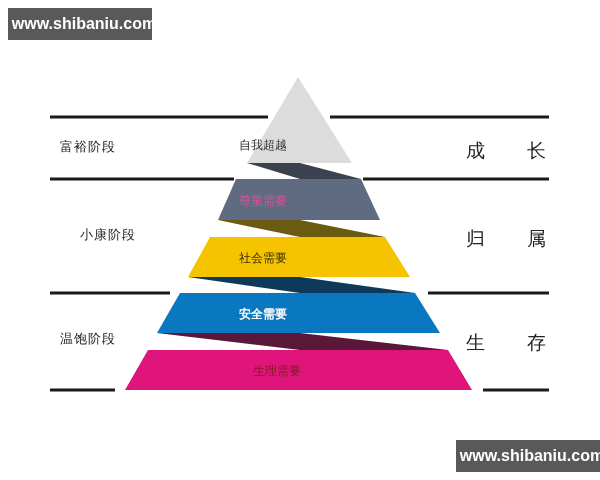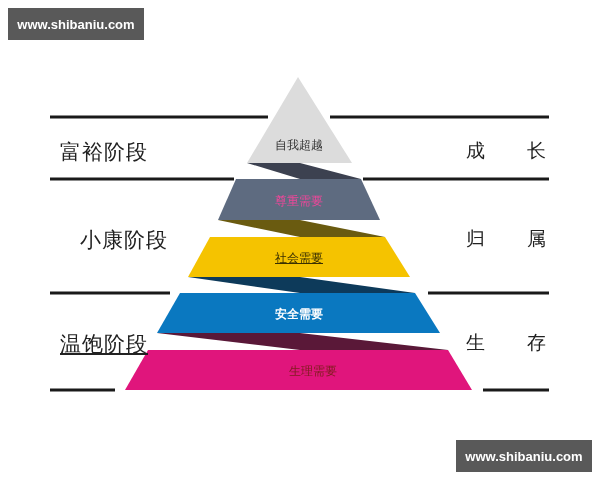--- a/index.html
+++ b/index.html
@@ -1,23 +1,23 @@
 <!DOCTYPE html>
 <html><head>
 <meta charset="utf-8">
 <style>
   html, body { margin:0; padding:0; background:#ffffff; }
   body { width:600px; height:480px; position:relative; overflow:hidden; font-family:"DejaVu Sans", sans-serif; }
-  .wm { position:absolute; background:#595959; color:#ffffff; font-family:"Liberation Sans", sans-serif; font-size:13px; font-weight:bold; display:flex; align-items:center; justify-content:center; }
+  .wm { position:absolute; background:#595959; color:#ffffff; font-family:"Liberation Sans", sans-serif; font-size:16px; font-weight:bold; display:flex; align-items:center; justify-content:center;padding-left:8px; }
   #wm-top { left:8px; top:8px; width:136px; height:32px; }
   #wm-bottom { left:456px; top:440px; width:136px; height:32px; }
   svg#pyramid { position:absolute; left:0; top:0; }
-  .label { position:absolute; font-size:21px; color:#222222; letter-spacing:1px; }
+  .label { position:absolute; font-size:13px; color:#222222; letter-spacing:1px; }
   .right-label { position:absolute; font-size:19px; color:#222222; width:80px; display:flex; justify-content:space-between; }
-  .tier-text { position:absolute; font-size:12px; text-align:center; width:120px; }
+  .tier-text { position:absolute; font-size:12px; text-align:left; width:120px; }
 </style>
 </head>
 <body>
 
 <div class="wm" id="wm-top">www.shibaniu.com</div>
 <div class="wm" id="wm-bottom">www.shibaniu.com</div>
 
 <svg id="pyramid" width="600" height="480">
 
   <g stroke="#1a1a1a" stroke-width="3">
@@ -38,27 +38,27 @@
 
   <polygon class="tier" points="298,77 352,163 247,163" fill="#dcdcdc"></polygon>
   <polygon class="tier" points="236,179 361,179 380,220 218,220" fill="#5e6b80"></polygon>
   <polygon class="tier" points="210,237 385,237 410,277 188,277" fill="#f5c300"></polygon>
   <polygon class="tier" points="180,293 415,293 440,333 157,333" fill="#0a78c0"></polygon>
   <polygon class="tier" points="148,350 448,350 472,390 125,390" fill="#e0157c"></polygon>
 </svg>
 
 <div class="tier-text" style="left: 239px; top: 137px; color: rgb(51, 51, 51);">自我超越</div>
 <div class="tier-text" style="left: 239px; top: 193px; color: #ec4899;">尊重需要</div>
-<div class="tier-text" style="left: 239px; top: 250px; color: rgb(58, 48, 0); text-decoration: underline;">社会需要</div>
+<div class="tier-text" style="left: 239px; top: 250px; color: rgb(58, 48, 0);">社会需要</div>
 <div class="tier-text" style="left: 239px; top: 306px; color: rgb(255, 255, 255); font-weight: bold;">安全需要</div>
 <div class="tier-text" style="left: 253px; top: 363px; color: #7f1d1d;">生理需要</div>
 
 <div class="label" style="left:60px; top:138px;">富裕阶段</div>
 <div class="label" style="left:60px; top:226px;margin-left:20px;">小康阶段</div>
-<div class="label" style="left:60px; top:330px;text-decoration:underline;">温饱阶段</div>
+<div class="label" style="left:60px; top:330px;">温饱阶段</div>
 
 <div class="right-label" style="left:466px; top:138px;">
   <span>成</span>
   <span>长</span>
 </div>
 <div class="right-label" style="left:466px; top:226px;">
   <span>归</span>
   <span>属</span>
 </div>
 <div class="right-label" style="left:466px; top:330px;">

